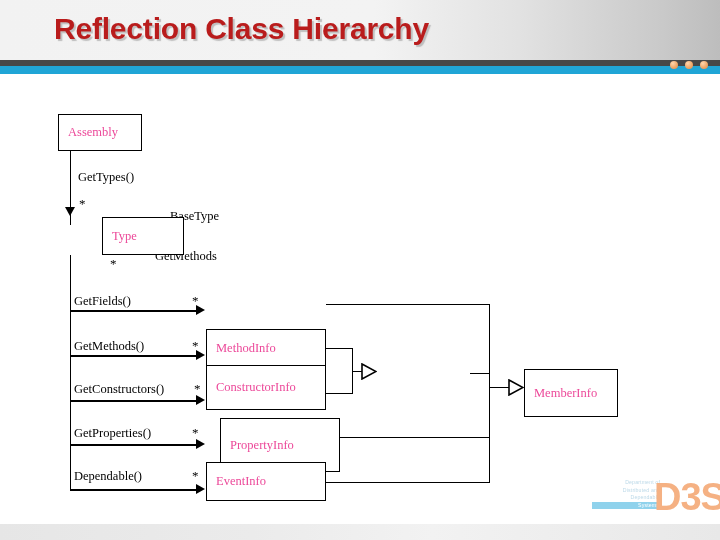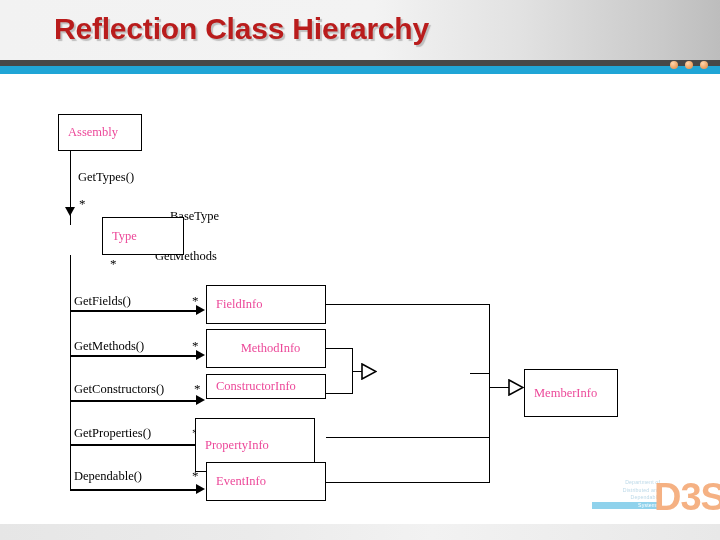--- a/index.html
+++ b/index.html
@@ -256,33 +256,30 @@
     </svg>
 
     <div class="node" style="left:58px;  top:114px; width:84px;  height:37px;">
       <span>Assembly</span>
     </div>
 
     <div class="node" style="left:58px;  top:217px; width:82px;  height:38px;margin-left:44px;">
       <span>Type</span>
     </div>
 
-    <div class="node" style="left:206px; top:285px; width:120px; height:39px;">
-      <span>FieldInfo</span>
-    </div>
-
-    <div class="node" style="left:206px; top:329px; width:120px; height:39px;justify-content:center;">
+
+    <div class="node" style="left:206px; top:329px; width:120px; height:39px;">
       <span>MethodInfo</span>
     </div>
 
-    <div class="node" style="left:206px; top:374px; width:120px; height:25px;">
+    <div class="node" style="left:206px; top:365px; width:120px; height:45px;">
       <span>ConstructorInfo</span>
     </div>
 
-    <div class="node" style="left:195px; top:418px; width:120px; height:54px;">
+    <div class="node" style="left:220px; top:418px; width:120px; height:54px;">
       <span>PropertyInfo</span>
     </div>
 
     <div class="node" style="left:206px; top:462px; width:120px; height:39px;">
       <span>EventInfo</span>
     </div>
 
 
     <div class="node" style="left:524px; top:369px; width:94px;  height:48px;">
       <span>MemberInfo</span>

